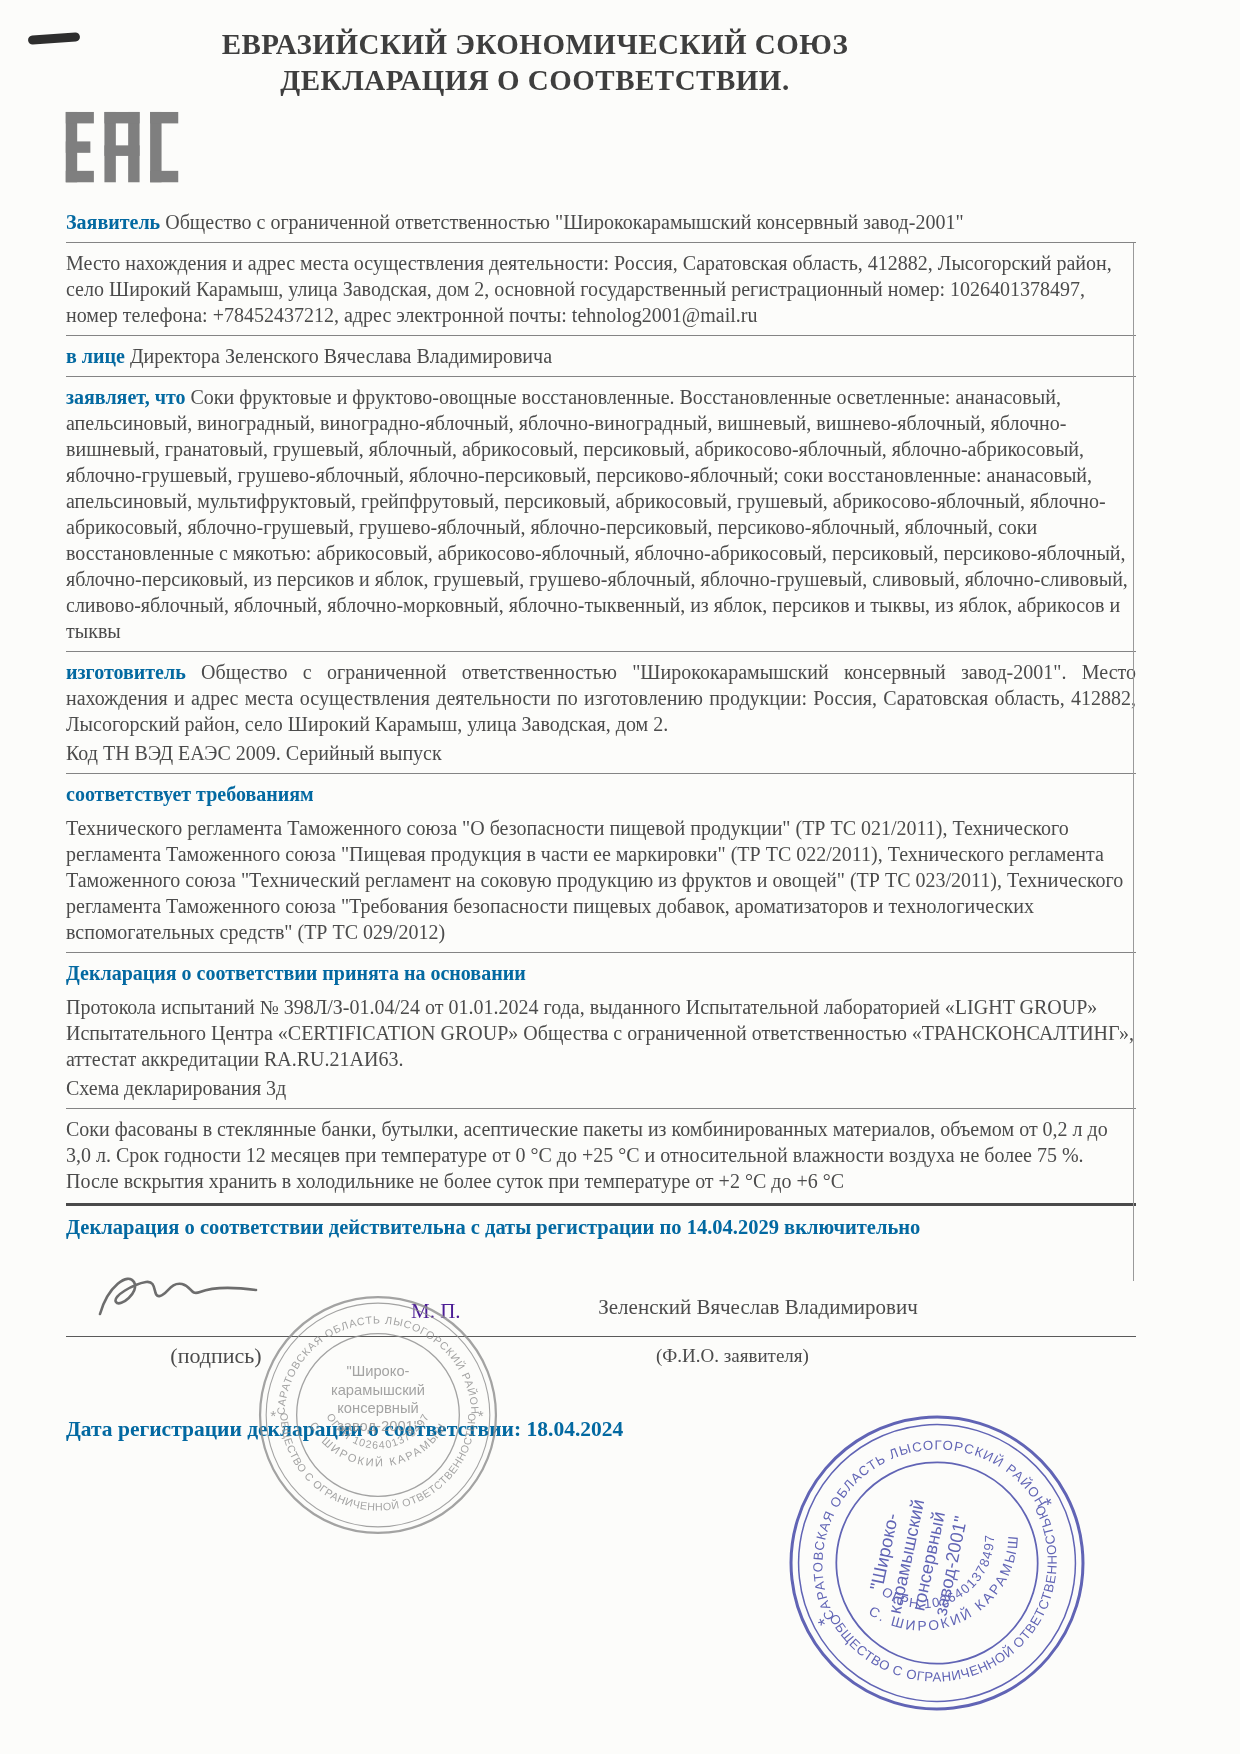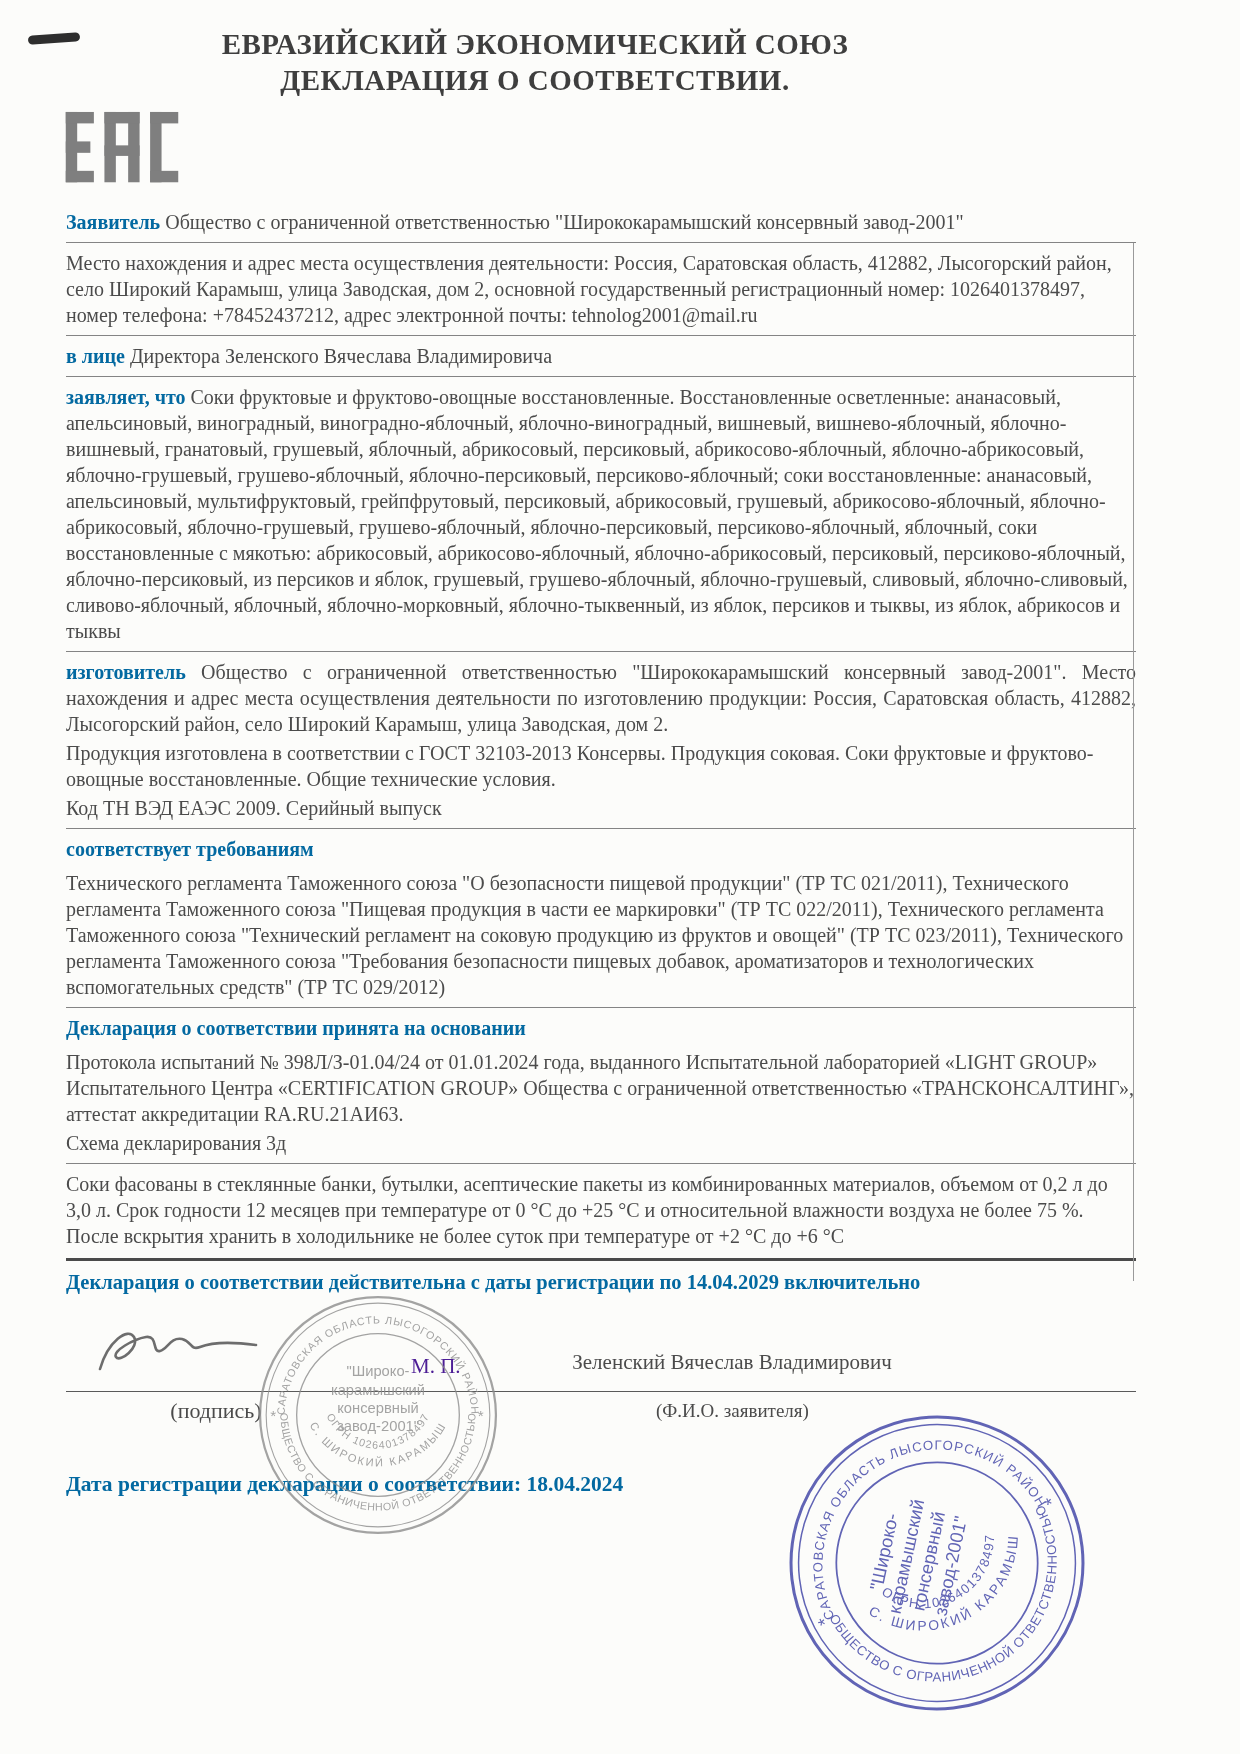--- a/index.html
+++ b/index.html
@@ -37,21 +37,21 @@
   .just { text-align: justify; }
   hr.sep { border: none; border-top: 1.4px solid #848484; margin: 7px 0; }
   hr.thick { border: none; border-top: 3px solid #4a4a4a; margin: 9px 0 8px 0; }
   .validity { font-size: 20.5px; }
   .heading-line { margin-bottom: 8px !important; }
 
   .sign-area { position: relative; height: 138px; margin-top: 10px; }
   .sig { position: absolute; left: 28px; top: 12px; width: 170px; height: 70px; }
   .sig path { stroke: #6d6d6d; stroke-width: 2.6; fill: none; stroke-linecap: round; }
   .mp { position: absolute; left: 345px; top: 48px; font-size: 21px; color: #4c1d95; }
-  .fio-name { position: absolute; left: 436px; top: 44px; width: 460px; text-align: center; font-size: 21px; }
+  .fio-name { position: absolute; left: 462px; top: 44px; width: 460px; text-align: center; font-size: 21px; }
   .sign-rule { position: absolute; left: 0; right: 0; top: 86px; border-top: 1.6px solid #5a5a5a; }
   .lbl-sign { position: absolute; left: 70px; top: 93px; width: 160px; text-align: center; font-size: 22px; }
   .lbl-fio  { position: absolute; left: 590px; top: 93px; width: 300px; text-align: left; font-size: 19px; }
 
   .reg  { font-size: 21.5px; margin-top: 36px !important; }
   .date { margin-top: 28px !important; }
 
   .stamp { position: absolute; pointer-events: none; }
   .stamp text { font-family: "Liberation Sans", sans-serif; }
   .stamp-gray { left: 256px; top: 1293px; width: 244px; height: 244px; opacity: 0.8; }
@@ -98,21 +98,20 @@
   <main class="content">
     <p><b>Заявитель</b> <span>Общество с ограниченной ответственностью "Ширококарамышский консервный завод-2001"</span></p>
     <hr class="sep">
     <p>Место нахождения и адрес места осуществления деятельности: Россия, Саратовская область, 412882, Лысогорский район, село Широкий Карамыш, улица Заводская, дом 2, основной государственный регистрационный номер: 1026401378497, номер телефона: +78452437212, адрес электронной почты: tehnolog2001@mail.ru</p>
     <hr class="sep">
     <p><b>в лице</b> <span>Директора Зеленского Вячеслава Владимировича</span></p>
     <hr class="sep">
     <p><b>заявляет, что</b> <span>Соки фруктовые и фруктово-овощные восстановленные. Восстановленные осветленные: ананасовый, апельсиновый, виноградный, виноградно-яблочный, яблочно-виноградный, вишневый, вишнево-яблочный, яблочно-вишневый, гранатовый, грушевый, яблочный, абрикосовый, персиковый, абрикосово-яблочный, яблочно-абрикосовый, яблочно-грушевый, грушево-яблочный, яблочно-персиковый, персиково-яблочный; соки восстановленные: ананасовый, апельсиновый, мультифруктовый, грейпфрутовый, персиковый, абрикосовый, грушевый, абрикосово-яблочный, яблочно-абрикосовый, яблочно-грушевый, грушево-яблочный, яблочно-персиковый, персиково-яблочный, яблочный, соки восстановленные с мякотью: абрикосовый, абрикосово-яблочный, яблочно-абрикосовый, персиковый, персиково-яблочный, яблочно-персиковый, из персиков и яблок, грушевый, грушево-яблочный, яблочно-грушевый, сливовый, яблочно-сливовый, сливово-яблочный, яблочный, яблочно-морковный, яблочно-тыквенный, из яблок, персиков и тыквы, из яблок, абрикосов и тыквы</span></p>
     <hr class="sep">
     <p class="just"><b>изготовитель</b> <span>Общество с ограниченной ответственностью "Ширококарамышский консервный завод-2001". Место нахождения и адрес места осуществления деятельности по изготовлению продукции: Россия, Саратовская область, 412882, Лысогорский район, село Широкий Карамыш, улица Заводская, дом 2.</span></p>
-    <p>Продукция изготовлена в соответствии с ГОСТ 32103-2013 Консервы. Продукция соковая. Соки фруктовые и фруктово-овощные восстановленные. Общие технические условия.</p>
     <p>Код ТН ВЭД ЕАЭС 2009. Серийный выпуск</p>
     <hr class="sep">
     <p class="heading-line"><b>соответствует требованиям</b></p>
     <p>Технического регламента Таможенного союза "О безопасности пищевой продукции" (ТР ТС 021/2011), Технического регламента Таможенного союза "Пищевая продукция в части ее маркировки" (ТР ТС 022/2011), Технического регламента Таможенного союза "Технический регламент на соковую продукцию из фруктов и овощей" (ТР ТС 023/2011), Технического регламента Таможенного союза "Требования безопасности пищевых добавок, ароматизаторов и технологических вспомогательных средств" (ТР ТС 029/2012)</p>
     <hr class="sep">
     <p class="heading-line"><b>Декларация о соответствии принята на основании</b></p>
     <p>Протокола испытаний № 398Л/З-01.04/24 от 01.01.2024 года, выданного Испытательной лабораторией «LIGHT GROUP» Испытательного Центра «CERTIFICATION GROUP» Общества с ограниченной ответственностью «ТРАНСКОНСАЛТИНГ», аттестат аккредитации RA.RU.21АИ63.</p>
     <p>Схема декларирования 3д</p>
     <hr class="sep">
     <p>Соки фасованы в стеклянные банки, бутылки, асептические пакеты из комбинированных материалов, объемом от 0,2 л до 3,0 л. Срок годности 12 месяцев при температуре от 0 °С до +25 °С и относительной влажности воздуха не более 75 %. После вскрытия хранить в холодильнике не более суток при температуре от +2 °С до +6 °С</p>

